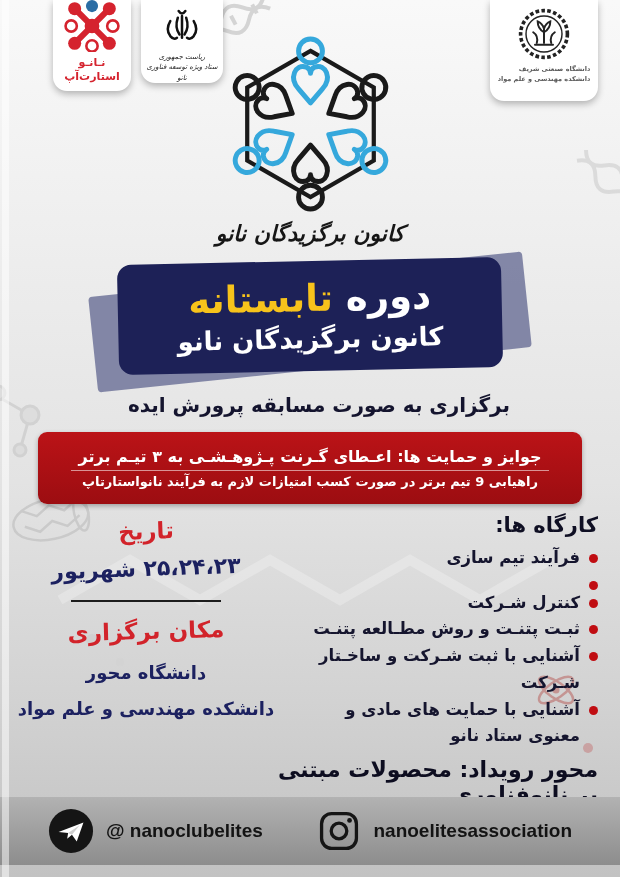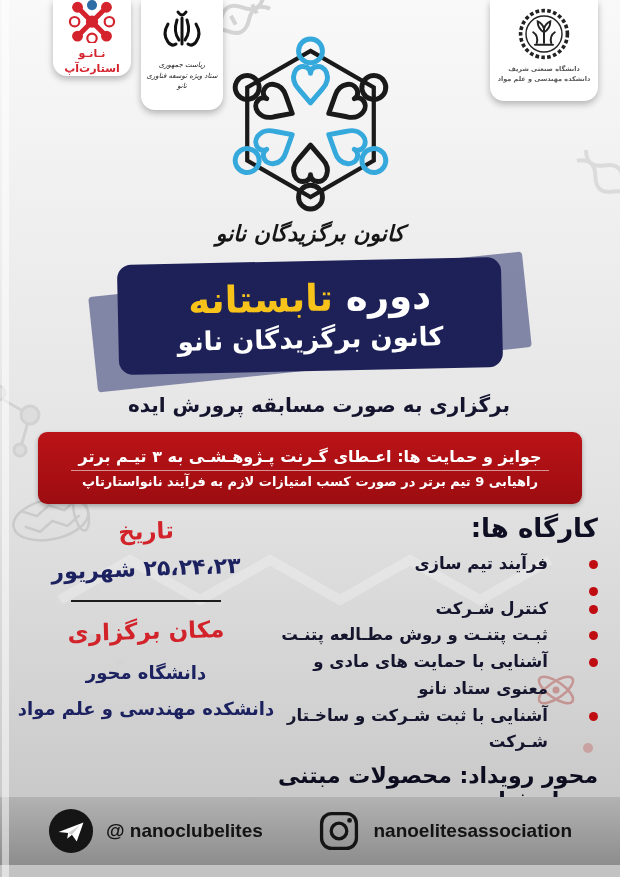--- a/index.html
+++ b/index.html
@@ -9,29 +9,29 @@
     font-family:"DejaVu Sans",sans-serif;direction:rtl;
   }
   .poster::before{content:"";position:absolute;left:2px;top:0;bottom:0;width:7px;
     background:rgba(255,255,255,.5);z-index:5;}
   .deco{position:absolute;left:0;top:0;pointer-events:none;z-index:0;}
 
   
   .card{position:absolute;top:0;background:#fff;border-radius:0 0 14px 14px;
     box-shadow:0 3px 7px rgba(0,0,0,.28);display:flex;flex-direction:column;
     align-items:center;z-index:4;}
-  .card-startup{left:53px;width:78px;height:76px;}
-  .card-gov{left:141px;width:82px;height:110px;}
+  .card-startup{left:53px;width:78px;height:91px;}
+  .card-gov{left:141px;width:82px;height:83px;}
   .card-sharif{left:490px;width:108px;height:101px;}
   .startup-text{margin-top:4px;text-align:center;font-weight:bold;font-size:11px;line-height:1.3;}
   .startup-l1{color:#d5232e;letter-spacing:1px;}
   .startup-l2{color:#d5232e;}
   .gov-text{margin-top:2px;text-align:center;font-family:"DejaVu Serif",serif;font-style:italic;
     font-size:7px;line-height:1.5;color:#222;}
-  .sharif-text{margin-top:3px;text-align:center;font-size:6.5px;font-weight:bold;
+  .sharif-text{margin-top:3px;font-size:6.5px;font-weight:bold;
     color:#5a5a5a;line-height:1.6;}
 
   
   .center-logo{position:absolute;left:50%;top:34px;transform:translateX(-50%);
     width:220px;text-align:center;z-index:2;}
   .logo-caption{margin-top:2px;font-family:"DejaVu Serif",serif;font-style:italic;
     font-weight:bold;font-size:22px;color:#161616;white-space:nowrap;}
 
   
   .title-backdrop{position:absolute;left:92px;top:274px;width:436px;height:96px;
@@ -65,24 +65,24 @@
     border-top:2.5px solid #1c1c1c;}
   .loc-label{position:absolute;left:0;top:618px;width:100%;
     font-size:23px;font-weight:bold;color:#d2232a;transform:rotate(-1.5deg);}
   .loc-line1{position:absolute;left:0;top:662px;width:100%;
     font-size:18px;font-weight:bold;color:#1c2160;}
   .loc-line2{position:absolute;left:0;top:698px;width:100%;
     font-size:18px;font-weight:bold;color:#1c2160;}
 
   
   .workshops{position:absolute;right:22px;top:513px;width:334px;text-align:right;z-index:2;}
-  .workshops-heading{font-size:26px;font-weight:bold;color:#0f0f23;margin-bottom:8px;}
+  .workshops-heading{font-size:21px;font-weight:bold;color:#0f0f23;margin-bottom:8px;}
   .workshops ul{list-style:none;margin:0;padding:0;}
   .workshops li{display:flex;align-items:flex-start;font-size:16.5px;font-weight:bold;
-    color:#15152e;line-height:1.62;gap:32px;}
+    color:#15152e;line-height:1.62;}
   .workshops li .dot{flex:0 0 auto;width:9px;height:9px;border-radius:50%;
     background:#c00d12;margin-left:9px;margin-top:9px;}
   .workshops li .wtext{max-width:290px;}
   .event-theme{margin-top:7px;font-size:22px;font-weight:bold;color:#0d0d20;}
 
   
   .footer-band{position:absolute;left:0;top:797px;width:620px;height:68px;
     background:linear-gradient(180deg,#b2b2b2,#8d8d8d);z-index:3;
     display:flex;align-items:center;justify-content:space-between;
     padding:0 48px;box-sizing:border-box;direction:ltr;}
@@ -267,25 +267,25 @@
       <li>
         <span class="dot"></span>
         <span class="wtext">کنترل شـرکت</span>
       </li>
       <li>
         <span class="dot"></span>
         <span class="wtext">ثبـت پتنـت و روش مطـالعه پتنـت</span>
       </li>
       <li>
         <span class="dot"></span>
+        <span class="wtext">آشنایی با ثبت شـرکت و ساخـتار شـرکت</span>
+      </li>
+      <li>
+        <span class="dot"></span>
         <span class="wtext">آشنایی با حمایت های مادی و معنوی ستاد نانو</span>
-      </li>
-      <li>
-        <span class="dot"></span>
-        <span class="wtext">آشنایی با ثبت شـرکت و ساخـتار شـرکت</span>
       </li>
     </ul>
     <div class="event-theme">محور رویداد: محصولات مبتنی بر نانوفناوری</div>
   </div>
 
   <div class="footer-band">
     <div class="social">
       <svg width="46" height="46" viewBox="-24 -24 48 48">
         <circle cx="0" cy="0" r="23" fill="#151515"></circle>
         <path d="M-13,1 L13,-9 L6,11 L1,4 L-4,8 L-3,2 Z" fill="#fff"></path>

